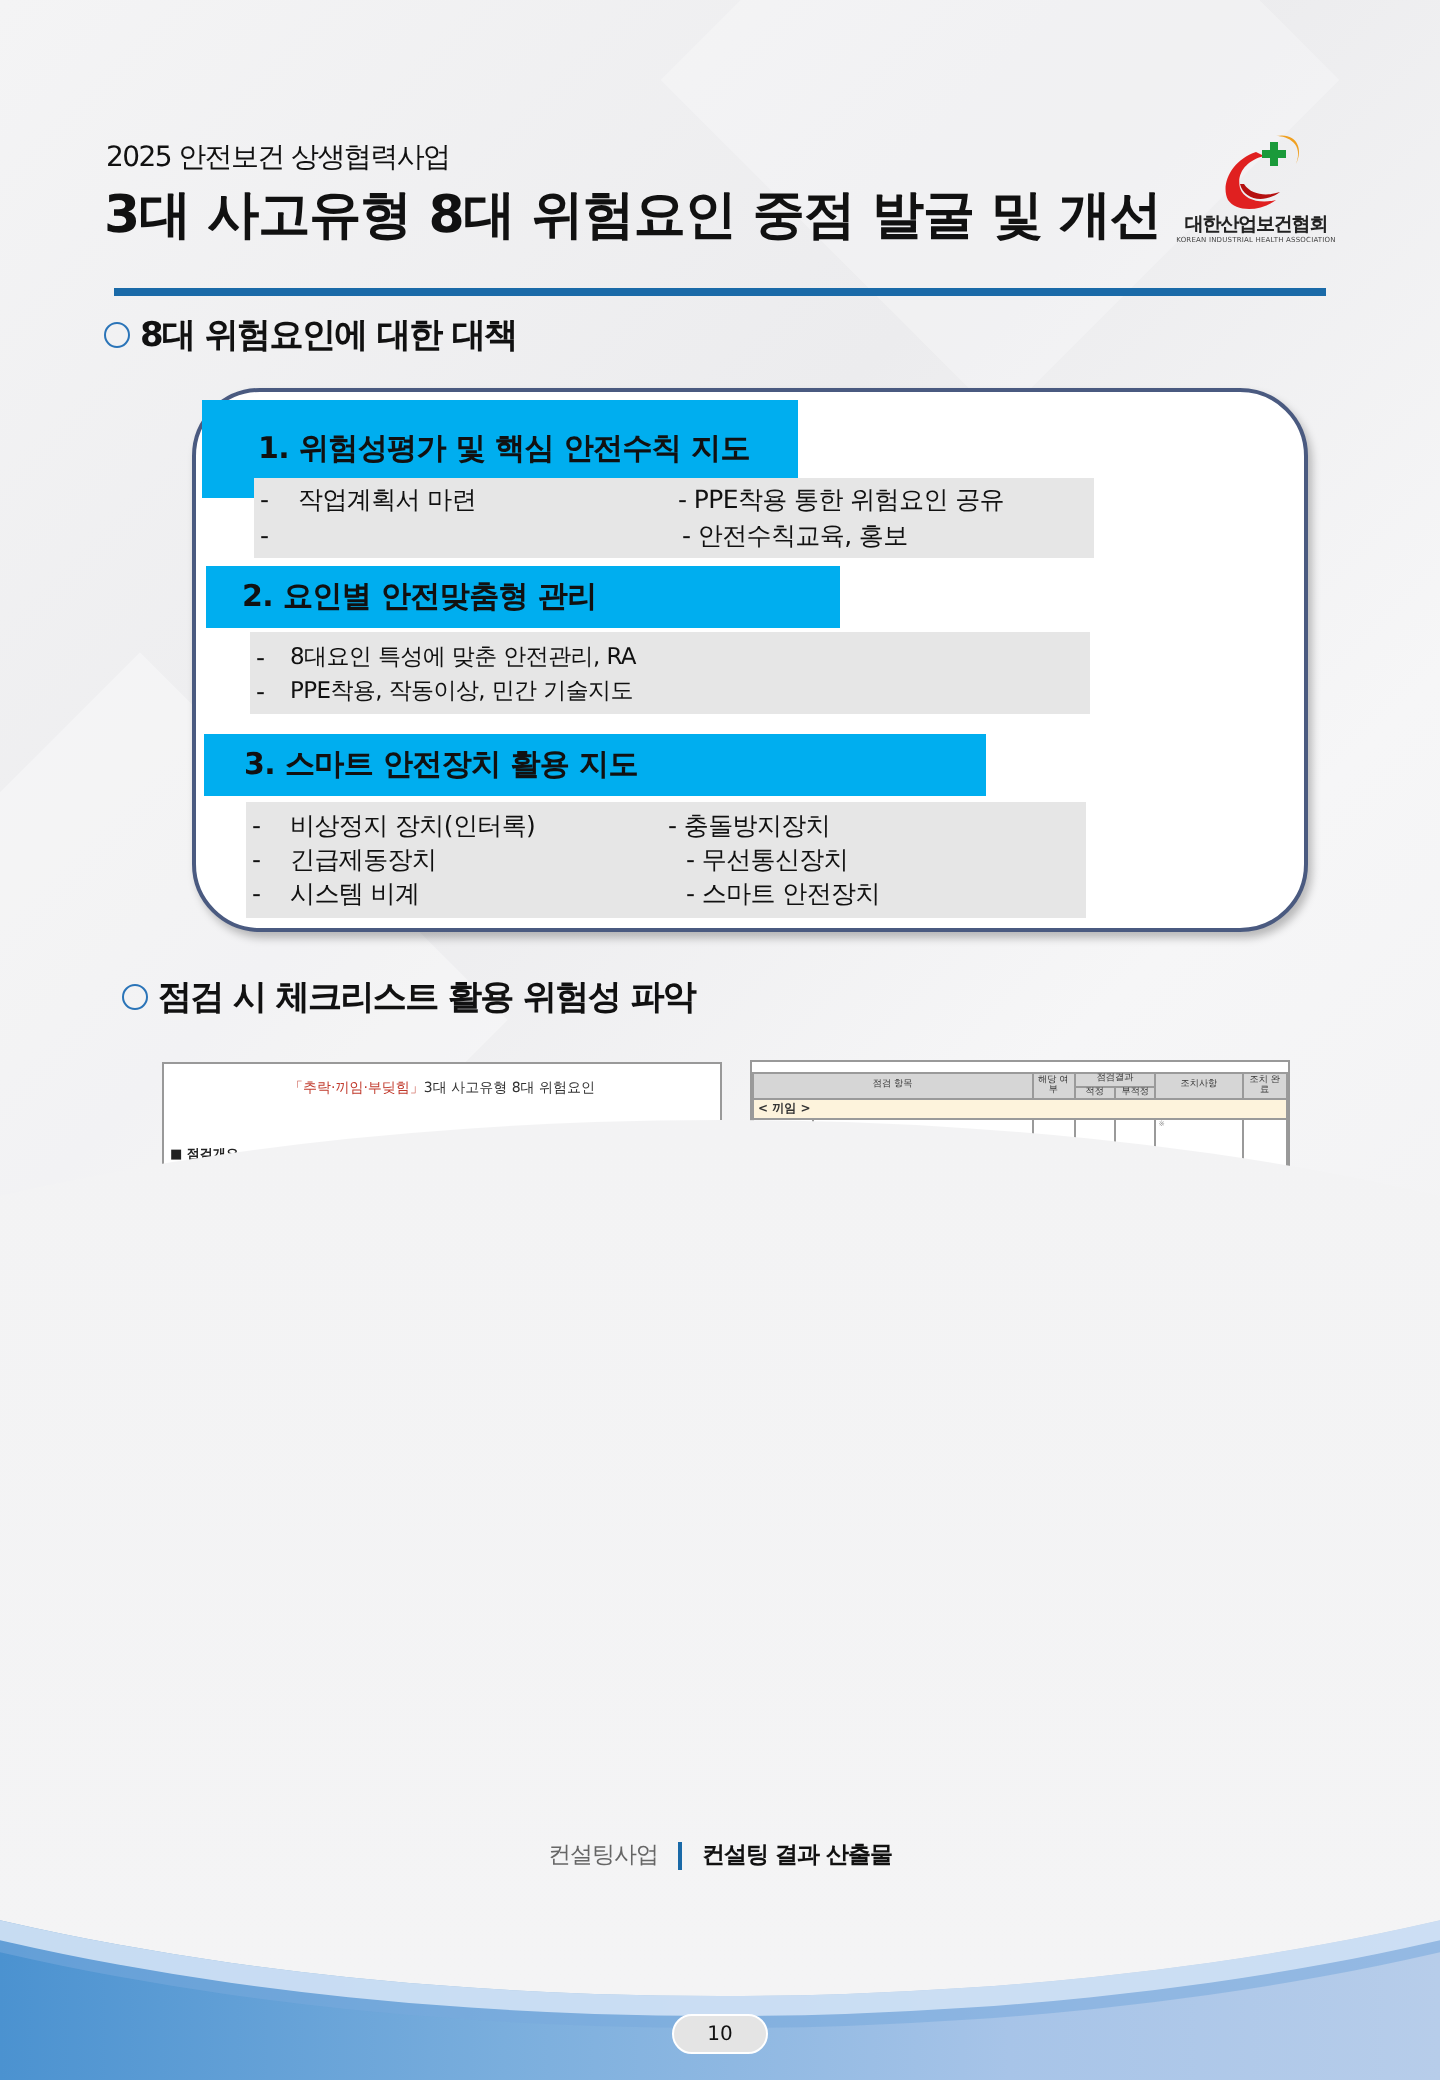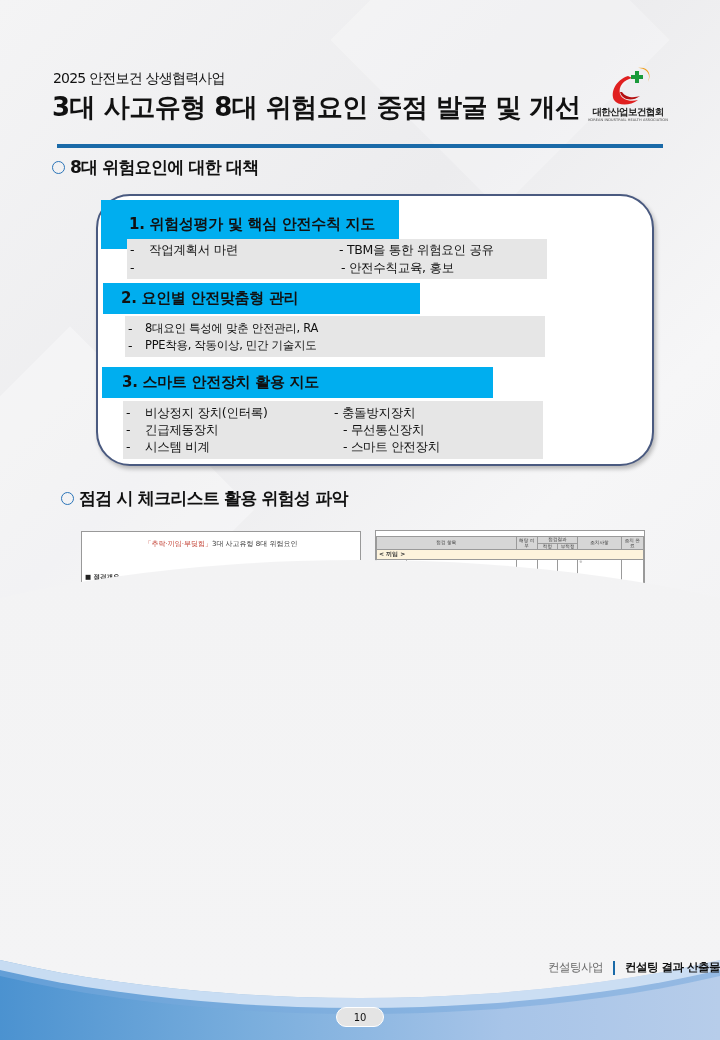--- a/index.html
+++ b/index.html
@@ -76,21 +76,21 @@
   .mini tr:first-child td { background:#ddd; text-align:center; }
   .footer-bg {
     position:absolute; left:0; top:936px; width:720px; height:104px;
     background:linear-gradient(90deg, #4b92d0 0%, #7aaedd 35%, #a7c4e8 70%, #b7cdea 100%);
   }
   .footer-arc {
     position:absolute; left:-280px; top:560px; width:1280px; height:438px;
     border-radius:50%; background:linear-gradient(180deg, #f3f3f4 0%, #f4f4f5 100%);
     box-shadow: 0 10px 0 0 rgba(210,226,245,0.9), 0 16px 0 0 rgba(120,170,220,0.55);
   }
-  .footer-labels { position:absolute; left:0; top:960px; width:720px; display:flex; justify-content:flex-end; align-items:center; gap:10px; font-size:11.5px; letter-spacing:-0.5px; }
+  .footer-labels { position:absolute; left:0; top:920px; width:720px; display:flex; justify-content:center; align-items:center; gap:10px; font-size:11.5px; letter-spacing:-0.5px; }
   .fl-a { color:#666; }
   .fl-bar { width:2px; height:14px; background:#1a6aa8; }
   .fl-b { color:#111; font-weight:bold; }
   .page-pill {
     position:absolute; left:336px; top:1007px; width:48px; height:20px;
     background:#e4e4e4; border:1px solid #fff; border-radius:10px;
     font-size:10px; color:#111; display:flex; align-items:center; justify-content:center;
   }
 </style>
 </head>
@@ -121,21 +121,21 @@
 </div>
 
 <div class="panel"></div>
 
 <div class="blue-head h1">1. 위험성평가 및 핵심 안전수칙 지도</div>
 <div class="gray-box g1">
   <span class="dash" style="left:3px;top:3px;">-</span>
   <span class="item" style="left:22px;top:3px;">작업계획서 마련</span>
   <span class="dash" style="left:3px;top:21px;">-</span>
   <span class="item" style="left:22px;top:21px;margin-top:28px;">위험인지능력향상</span>
-  <span class="item" style="left:212px;top:3px;">- TBM을 통한 위험요인 공유</span>
+  <span class="item" style="left:212px;top:3px;">- PPE착용 통한 위험요인 공유</span>
   <span class="item" style="left:214px;top:21px;">- 안전수칙교육, 홍보</span>
 </div>
 
 <div class="blue-head h2">2. 요인별 안전맞춤형 관리</div>
 <div class="gray-box g2">
   <span class="dash" style="left:3px;top:5px;">-</span>
   <span class="item" style="left:20px;top:5px;font-size:11.5px;">8대요인 특성에 맞춘 안전관리, RA</span>
   <span class="dash" style="left:3px;top:22px;">-</span>
   <span class="item" style="left:20px;top:22px;font-size:11.5px;">PPE착용, 작동이상, 민간 기술지도</span>
 </div>

